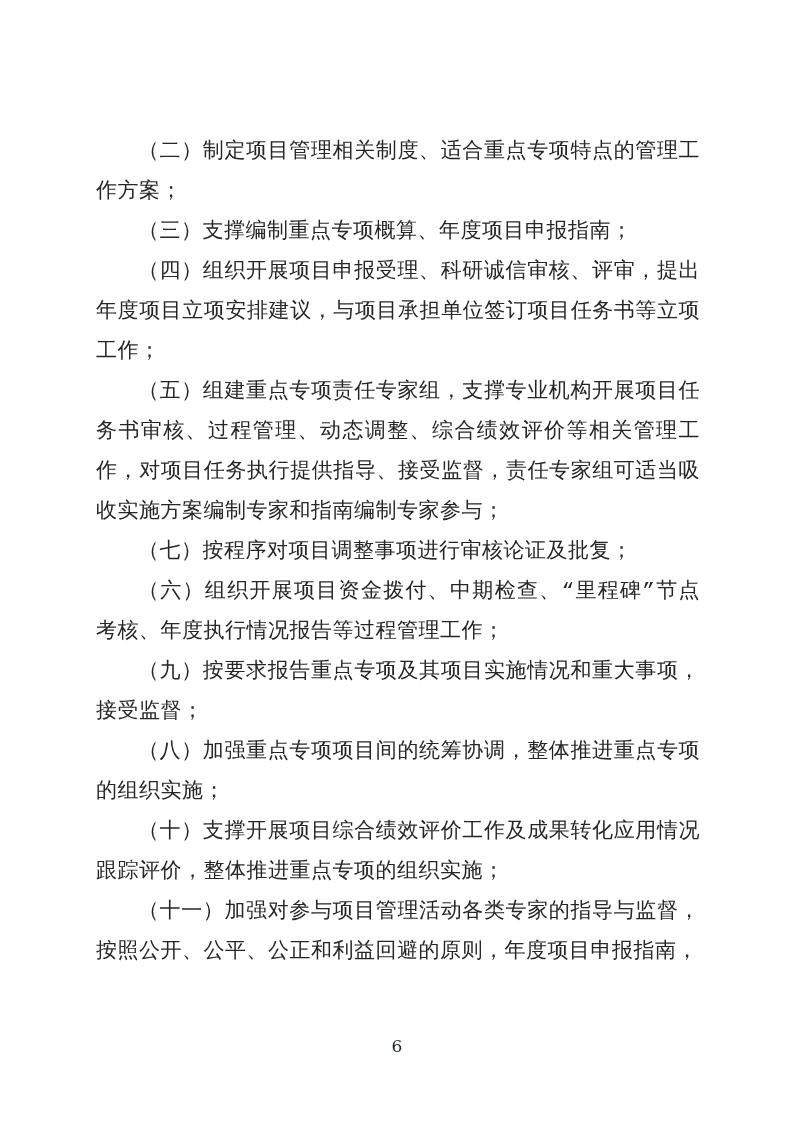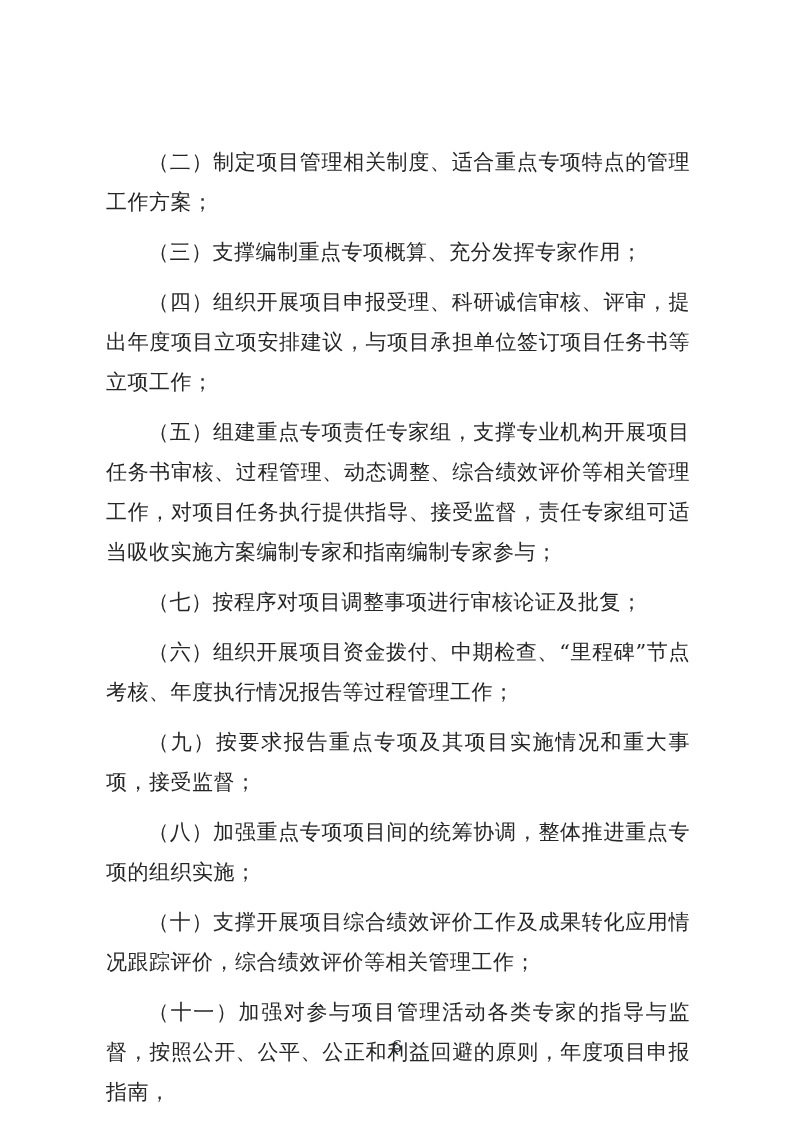--- a/index.html
+++ b/index.html
@@ -15,56 +15,57 @@
     overflow: hidden;
     font-family: "DejaVu Serif", "Liberation Serif", serif;
   }
   .content {
     position: absolute;
     left: 96px;
     top: 132px;
     width: 604px;
   }
   .para {
-    margin: 10px;
+    margin: 0;
     padding: 0;
     text-indent: 2em;
     font-size: 21px;
     line-height: 40px;
     letter-spacing: 0.5px;
     color: #262626;
     text-align: justify;
     text-justify: inter-character;
     word-break: break-all;
+    font-family: Liberation Mono, monospace;
   }
   .footer {
     position: absolute;
     top: 1036px;
     left: 0;
     width: 100%;
     text-align: center;
   }
   .page-number {
     font-size: 17px;
     color: #1f2430;
     font-family: "DejaVu Serif", "Liberation Serif", serif;
   }
 </style>
 </head>
 <body>
 
 <div class="page">
   <div class="content">
     <p class="para">（二）制定项目管理相关制度、适合重点专项特点的管理工作方案；</p>
-    <p class="para">（三）支撑编制重点专项概算、充分发挥专家作用；</p>
+    <p class="para">（三）支撑编制重点专项概算、年度项目申报指南；</p>
     <p class="para">（四）组织开展项目申报受理、科研诚信审核、评审，提出年度项目立项安排建议，与项目承担单位签订项目任务书等立项工作；</p>
     <p class="para">（五）组建重点专项责任专家组，支撑专业机构开展项目任务书审核、过程管理、动态调整、综合绩效评价等相关管理工作，对项目任务执行提供指导、接受监督，责任专家组可适当吸收实施方案编制专家和指南编制专家参与；</p>
     <p class="para">（七）按程序对项目调整事项进行审核论证及批复；</p>
     <p class="para">（六）组织开展项目资金拨付、中期检查、“里程碑”节点考核、年度执行情况报告等过程管理工作；</p>
     <p class="para">（九）按要求报告重点专项及其项目实施情况和重大事项，接受监督；</p>
     <p class="para">（八）加强重点专项项目间的统筹协调，整体推进重点专项的组织实施；</p>
-    <p class="para">（十）支撑开展项目综合绩效评价工作及成果转化应用情况跟踪评价，综合绩效评价等相关管理工作；</p>
+    <p class="para">（十）支撑开展项目综合绩效评价工作及成果转化应用情况跟踪评价，整体推进重点专项的组织实施；</p>
     <p class="para">（十一）加强对参与项目管理活动各类专家的指导与监督，按照公开、公平、公正和利益回避的原则，年度项目申报指南，</p>
   </div>
   <div class="footer">
     <span class="page-number">6</span>
   </div>
 </div>
 
 </body></html>

